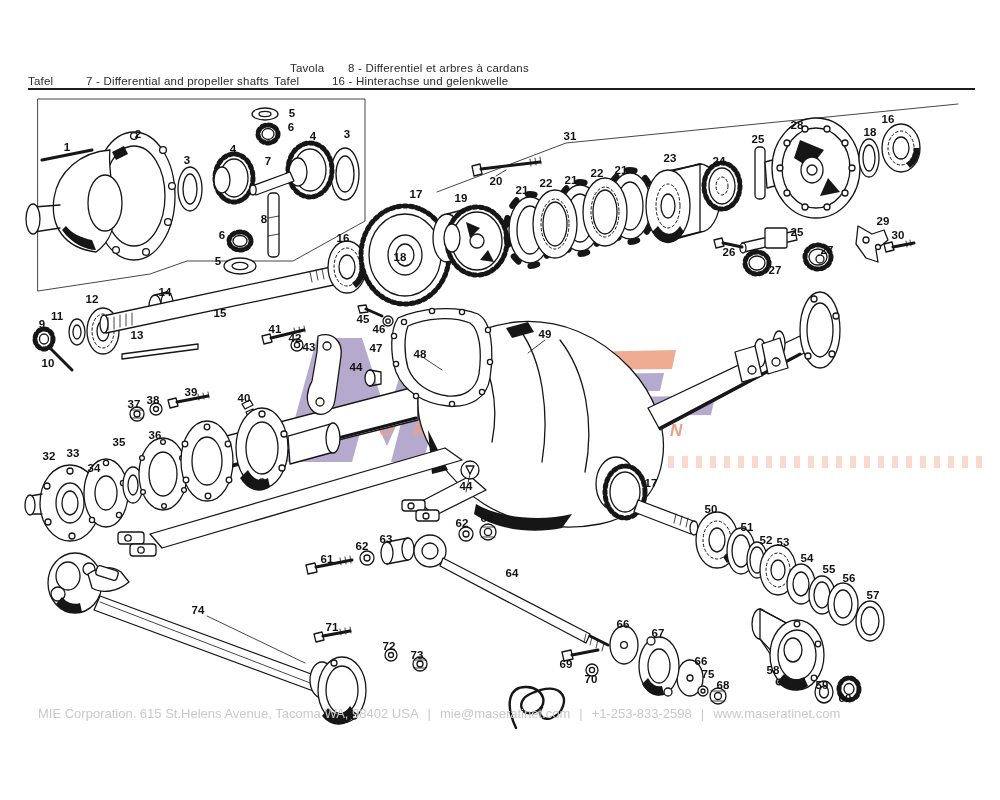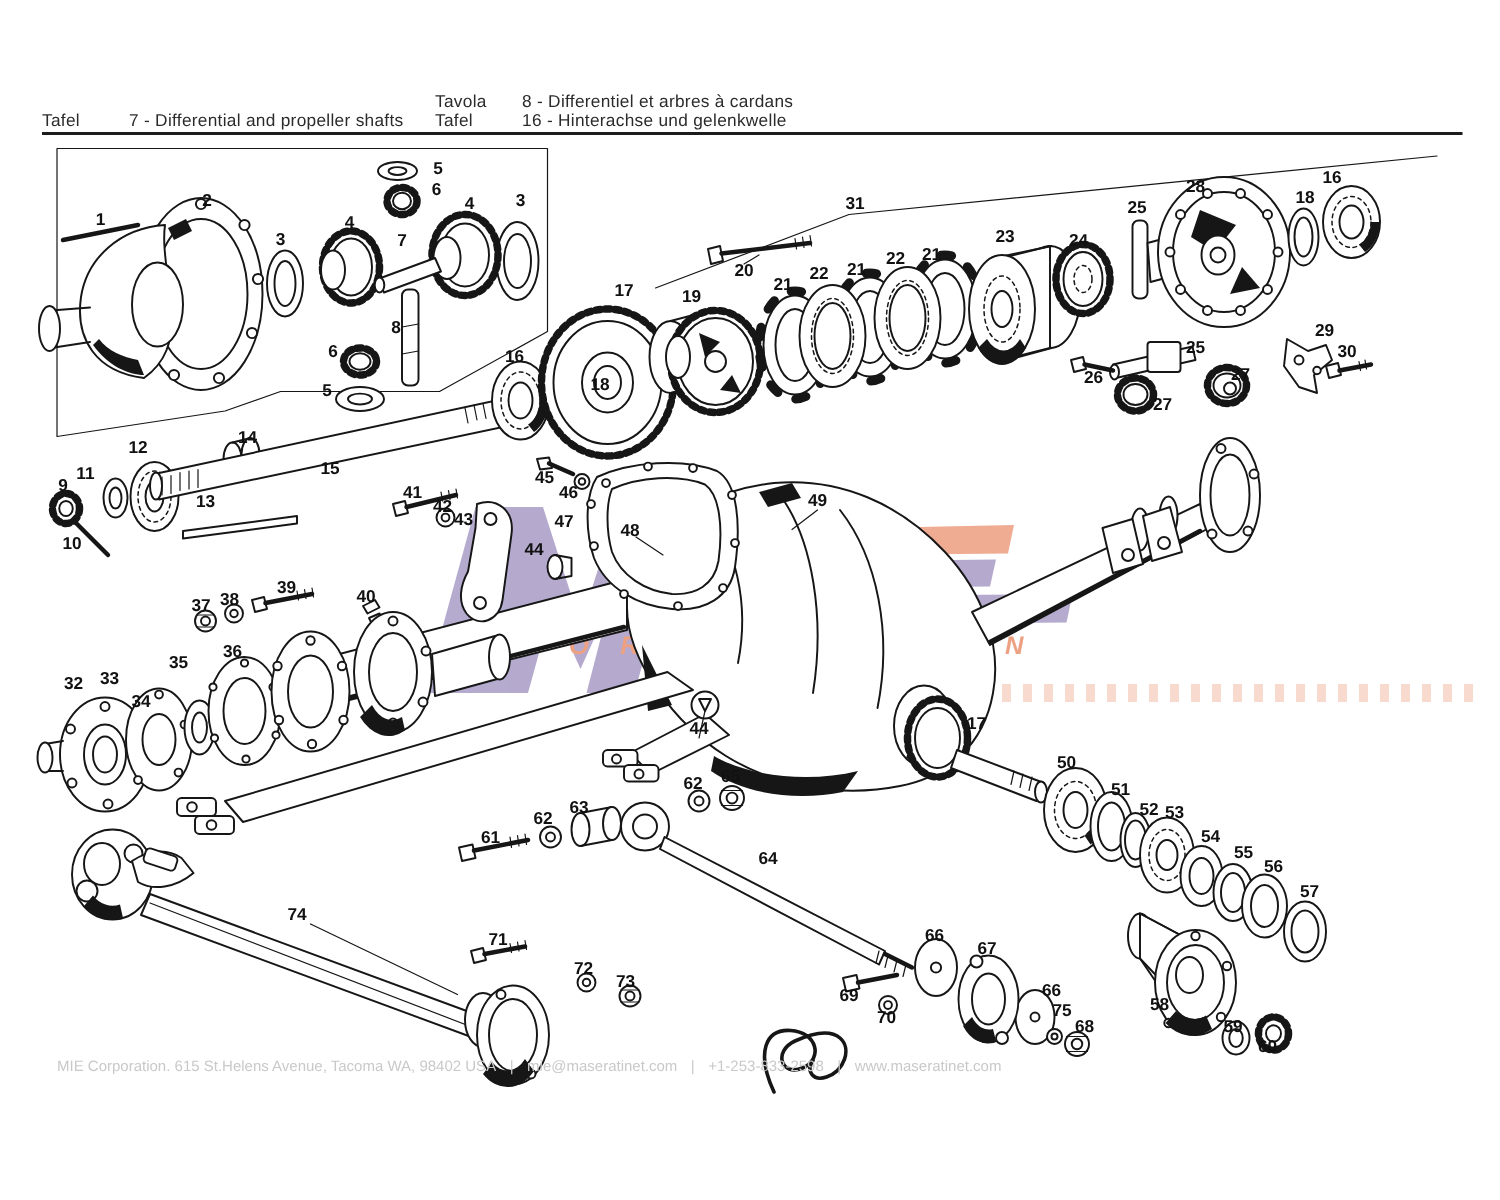--- a/index.html
+++ b/index.html
@@ -24,36 +24,36 @@
   #art .w{fill:#ffffff;}
   #art .b{fill:var(--ink);stroke:none;}
   #art .t{fill:#ffffff;stroke-width:5;stroke-dasharray:3 3.4;}   
   #art .tt{fill:none;stroke-width:6;stroke-dasharray:7 13;}      
   #art .dash{stroke-dasharray:2.5 2.5;stroke-width:1;}
   #art .thin{stroke-width:.8;}
   #art .thick{stroke-width:3;}
   #art text{font-family:"Liberation Sans",sans-serif;font-size:11.5px;font-weight:bold;
             fill:#111;stroke:none;text-anchor:middle;}
   
-  #footer{position:absolute;left:38px;top:706px;font-size:10px;color:#c9c9c9;white-space:nowrap;}
+  #footer{position:absolute;left:38px;top:706px;font-size:13px;color:#c9c9c9;white-space:nowrap;}
   #footer span{margin:0;}
   #footer .sep{margin:0 9px;}
 </style>
 </head>
 <body>
 
 <div id="stage">
 
   <div class="hdr" style="left:28px;top:75px;">
     <span class="lbl">Tafel</span><span>7 - Differential and propeller shafts</span>
   </div>
   <div class="hdr" style="left:290px;top:62px;">
     <span class="lbl">Tavola</span><span>8 - Differentiel et arbres à cardans</span>
   </div>
-  <div class="hdr" style="left:290px;top:75px;">
+  <div class="hdr" style="left:274px;top:75px;">
     <span class="lbl">Tafel</span><span>16 - Hinterachse und gelenkwelle</span>
   </div>
   <div id="hdr-rule"></div>
 
   <div id="watermark">
     <svg width="1000" height="800">
       <g opacity="0.88">
         <path class="wm-lav" d="M283,462 L317,338 L362,338 L387,416 L412,338 L457,338 L423,462 L391,462 L406,404 L387,446 L368,404 L352,462 Z"></path>
         <ellipse class="wm-lav" cx="512" cy="378" rx="27" ry="30"></ellipse>
         <path class="wm-lav" d="M478,462 L500,412 L528,412 L506,462 Z"></path>

